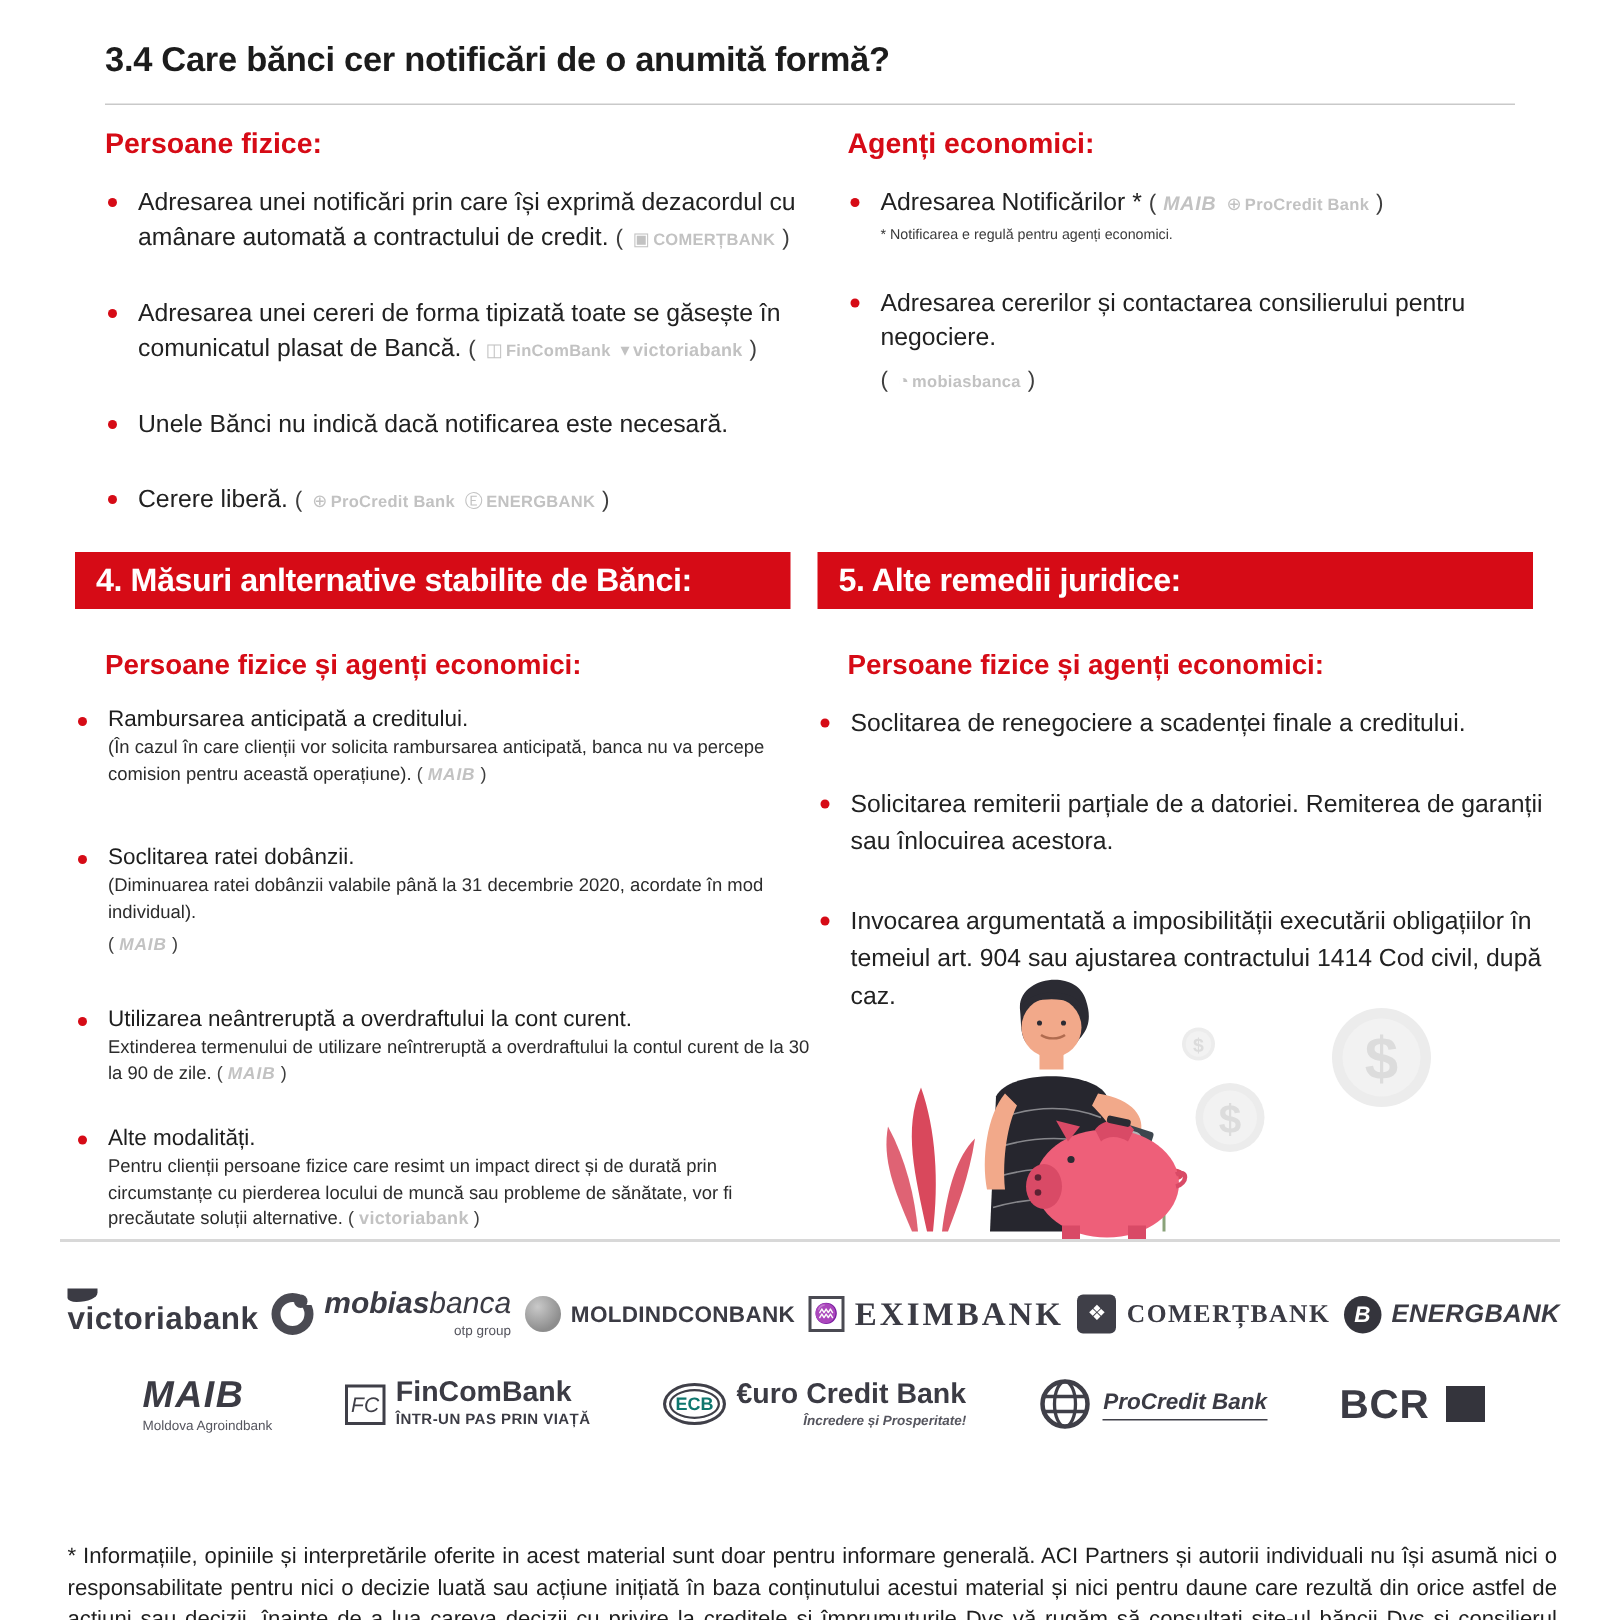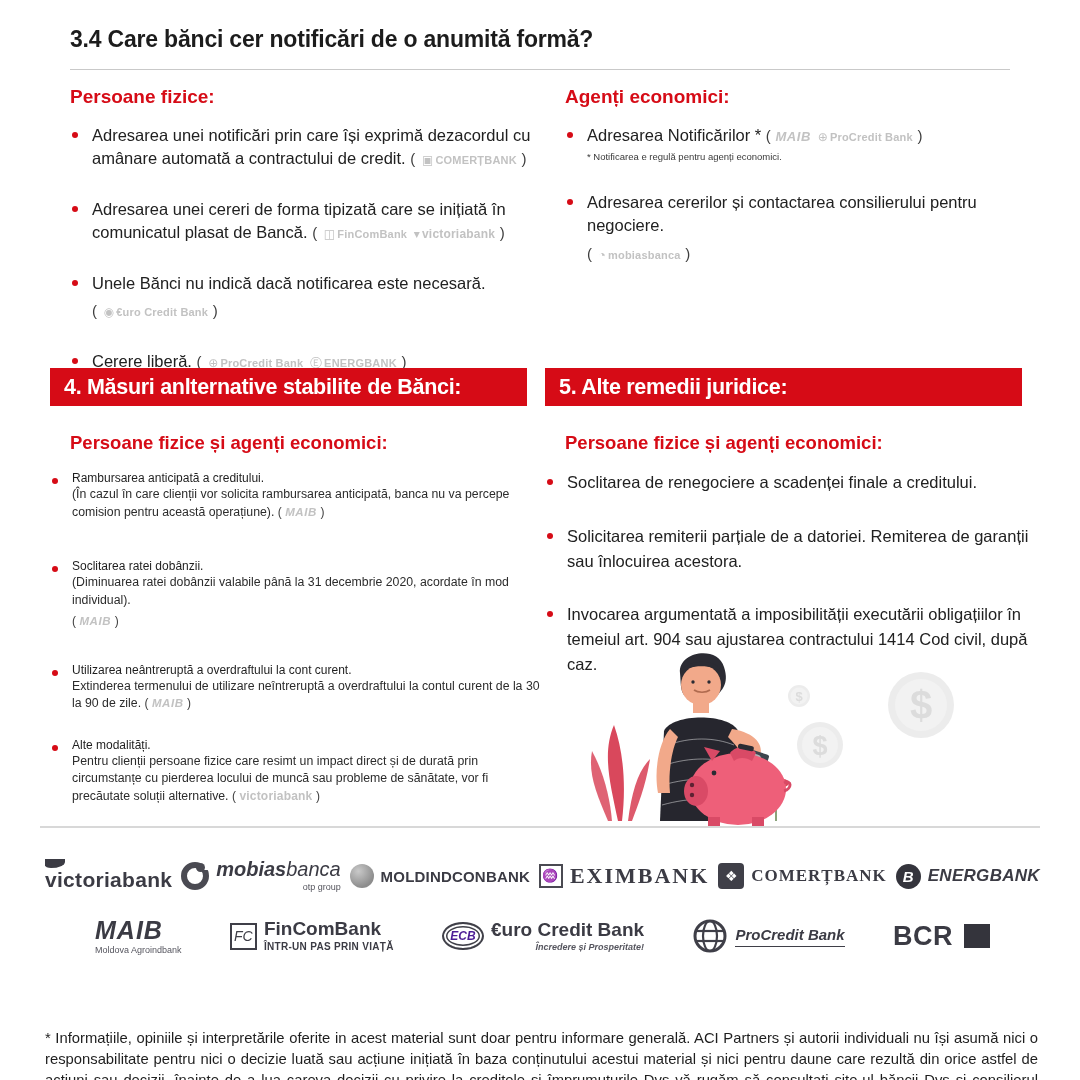--- a/index.html
+++ b/index.html
@@ -40,21 +40,21 @@
   .banner5{left:545px;width:477px;}
 
   
   .mcol{position:absolute;top:418px;}
   .mcol-l{left:50px;width:492px;}
   .mcol-r{left:545px;width:488px;}
   .mcol .redhead{margin:14px 0 16px 20px;font-size:18.5px;}
   ul.mlist{list-style:none;}
   ul.mlist>li{position:relative;padding-left:22px;margin-bottom:24px;color:var(--body);}
   ul.mlist>li::before{content:"";position:absolute;left:2px;top:8px;width:6px;height:6px;border-radius:50%;background:var(--red);}
-  .mtitle{font-size:12px;line-height:1.35;color:#1e1e1e;}
+  .mtitle{font-size:15px;line-height:1.35;color:#1e1e1e;}
   .mnote{font-size:12.3px;line-height:1.42;color:#2c2c2c;margin-top:0;}
   .mnote .paren{font-size:12px;}
   .mnote .bank.maib{font-size:11.5px;}
   .mcol-l li.sp1{margin-bottom:37px;}
   .mcol-l li.sp2{margin-bottom:31px;}
   ul.jlist{list-style:none;}
   ul.jlist>li{position:relative;padding-left:22px;margin-bottom:29px;font-size:16.5px;line-height:1.5;color:var(--body);}
   ul.jlist>li::before{content:"";position:absolute;left:2px;top:9px;width:6px;height:6px;border-radius:50%;background:var(--red);}
 
   
@@ -84,21 +84,21 @@
   .serif{font-family:"Liberation Serif","DejaVu Serif",serif;}
   .lg-exim{font-size:22px;letter-spacing:2px;font-weight:600;}
   .dk-sq{width:26px;height:26px;background:#3f3f48;border-radius:4px;color:#fff;display:flex;align-items:center;justify-content:center;font-size:14px;}
   .lg-comert{font-size:17px;font-weight:700;letter-spacing:1px;}
   .eb-circle{width:25px;height:25px;border-radius:50%;background:#34343c;color:#fff;display:flex;align-items:center;justify-content:center;font-size:15px;font-weight:800;font-style:italic;}
   .lg-energ{font-size:17px;font-weight:800;font-style:italic;letter-spacing:.3px;}
   .lg-maib{font-size:25px;font-weight:800;font-style:italic;letter-spacing:1px;}
   .fc-sq{width:27px;height:27px;border:2.5px solid #3f3f48;display:flex;align-items:center;justify-content:center;font-size:14px;font-style:italic;font-weight:400;color:#3f3f48;}
   .lg-fincom{font-size:19px;font-weight:800;}
   .lg-fincom-sub{font-size:10px;font-weight:700;letter-spacing:.3px;margin-top:3px;}
-  .ecb-oval{width:42px;height:28px;border:2.5px solid #3f3f48;border-radius:50%;display:flex;align-items:center;justify-content:center;font-size:12px;font-weight:800;font-style:italic;color:#4c1d95;box-shadow:inset 0 0 0 2px #fff,inset 0 0 0 3.5px #3f3f48;}
+  .ecb-oval{width:42px;height:28px;border:2.5px solid #3f3f48;border-radius:50%;display:flex;align-items:center;justify-content:center;font-size:12px;font-weight:800;color:#0f766e;box-shadow:inset 0 0 0 2px #fff,inset 0 0 0 3.5px #3f3f48;}
   .lg-ecb{font-size:19px;font-weight:600;}
   .lg-procredit{font-size:15px;font-weight:700;font-style:italic;border-bottom:1.5px solid #3f3f48;padding-bottom:3px;}
   .lg-bcr{font-size:27px;font-weight:800;letter-spacing:.5px;}
   .bcr-block{width:26px;height:24px;background:#34343c;margin-left:4px;}
 
   
   .footer{position:absolute;top:1028px;left:45px;width:993px;font-size:14.8px;line-height:1.42;color:#1e1e1e;text-align:justify;}
 </style>
 </head>
 <body>
@@ -113,35 +113,30 @@
     <ul class="blist">
       <li>
         <span>Adresarea unei notificări prin care își exprimă dezacordul cu amânare automată a contractului de credit.</span>
         <span>
           <span class="paren">(</span>
           <span class="bank"><span class="bglyph">▣</span><span>COMERȚBANK</span></span>
           <span class="paren">)</span>
         </span>
       </li>
       <li>
-        <span>Adresarea unei cereri de forma tipizată care se inițiată în comunicatul plasat de Bancă.</span>
+        <span>Adresarea unei cereri de forma tipizată toate se găsește în comunicatul plasat de Bancă.</span>
         <span>
           <span class="paren">(</span>
           <span class="bank"><span class="bglyph">◫</span><span>FinComBank</span></span>
           <span class="bank vb"><span class="bglyph">▾</span><span>victoriabank</span></span>
           <span class="paren">)</span>
         </span>
       </li>
       <li>
         <span>Unele Bănci nu indică dacă notificarea este necesară.</span>
-        <span class="logos-block">
-          <span class="paren">(</span>
-          <span class="bank"><span class="bglyph">◉</span><span>€uro Credit Bank</span></span>
-          <span class="paren">)</span>
-        </span>
       </li>
       <li>
         <span>Cerere liberă.</span>
         <span>
           <span class="paren">(</span>
           <span class="bank"><span class="bglyph">⊕</span><span>ProCredit Bank</span></span>
           <span class="bank"><span class="bglyph">Ⓔ</span><span>ENERGBANK</span></span>
           <span class="paren">)</span>
         </span>
       </li>

